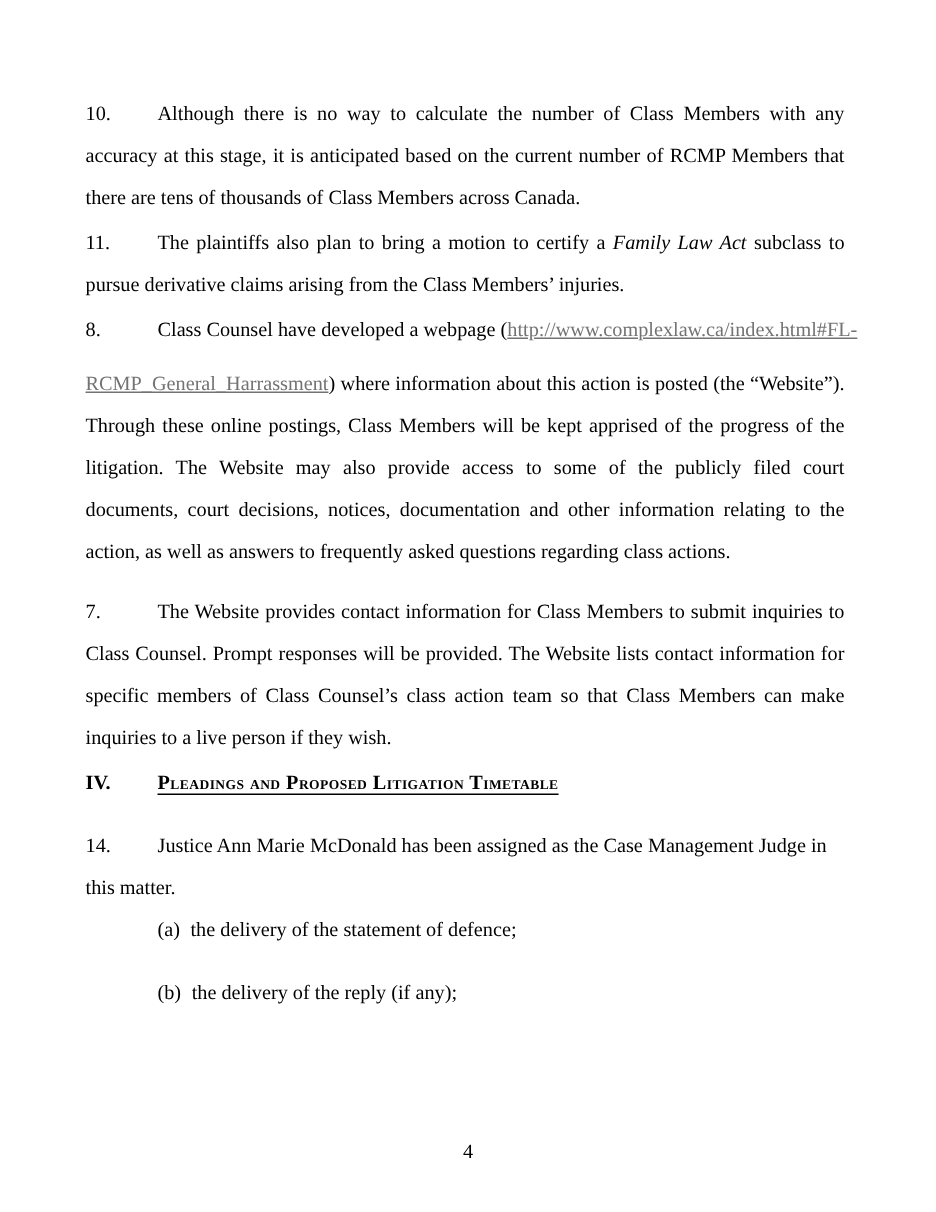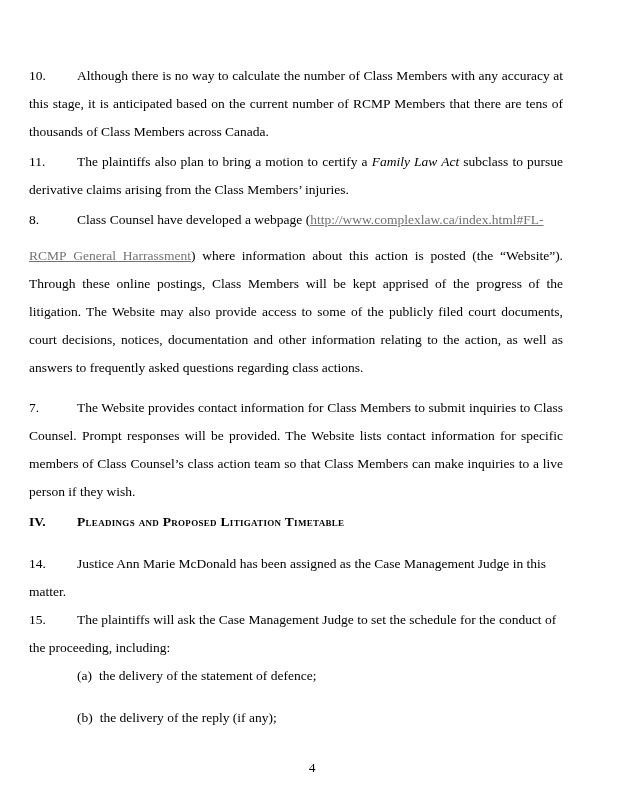--- a/index.html
+++ b/index.html
@@ -15,21 +15,21 @@
     font-family: "Liberation Serif", serif;
     font-size: 13.5px;
     color: #000000;
   }
   .page {
     position: absolute;
     inset: 0;
     background: #ffffff;
   }
   .content {
-    padding: 62px 61px 0 29px;
+    padding: 62px 61px 0 57px;
   }
   .para {
     margin: 0;
     line-height: 28px;
     text-align: justify;
   }
   .para.left-align {
     text-align: left;
   }
   .pnum {
@@ -44,20 +44,21 @@
   }
   .p12b { margin-top: 8px; }
   .p13 { margin-top: 12px; }
   .section-heading {
     margin-top: 2px;
     line-height: 28px;
     font-weight: bold;
   }
   .section-heading .title {
     font-variant: small-caps;
+    text-decoration: underline;
     text-underline-offset: 3px;
     letter-spacing: 0.3px;
   }
   .p14 { margin-top: 8px; }
   .p15 { margin-top: 0; }
   .list-item {
     margin-left: 48px;
     line-height: 28px;
     text-align: left;
   }
@@ -92,21 +93,20 @@
     <p class="para p12a"><span class="pnum">8.</span><span>Class Counsel have developed a webpage (</span><a class="weblink">http://www.complexlaw.ca/index.html#FL-</a></p>
 
     <p class="para p12b"><a class="weblink">RCMP_General_Harrassment</a><span>) where information about this action is posted (the “Website”). Through these online postings, Class Members will be kept apprised of the progress of the litigation. The Website may also provide access to some of the publicly filed court documents, court decisions, notices, documentation and other information relating to the action, as well as answers to frequently asked questions regarding class actions.</span></p>
 
     <p class="para p13"><span class="pnum">7.</span><span>The Website provides contact information for Class Members to submit inquiries to Class Counsel. Prompt responses will be provided. The Website lists contact information for specific members of Class Counsel’s class action team so that Class Members can make inquiries to a live person if they wish.</span></p>
 
     <p class="section-heading"><span class="pnum">IV.</span><span class="title">Pleadings and Proposed Litigation Timetable</span></p>
 
     <p class="para left-align p14"><span class="pnum">14.</span><span>Justice Ann Marie McDonald has been assigned as the Case Management Judge in this matter.</span></p>
 
-    <p class="para left-align p15"><span class="pnum">15.</span><span>The plaintiffs will ask the Case Management Judge to set the schedule for the conduct of the proceeding, including:</span></p>
 
     <p class="list-item item-a"><span class="list-marker">(a)</span><span>the delivery of the statement of defence;</span></p>
 
     <p class="list-item item-b"><span class="list-marker">(b)</span><span>the delivery of the reply (if any);</span></p>
 
   </div>
 
   <div class="page-number">4</div>
 </div>
 

